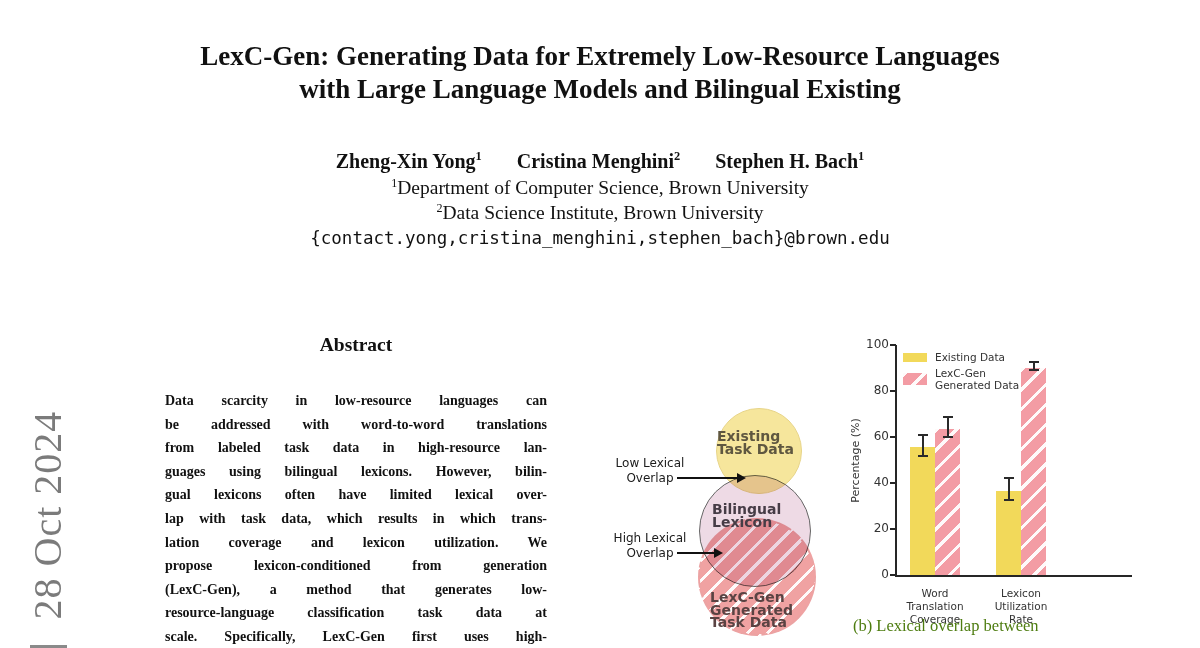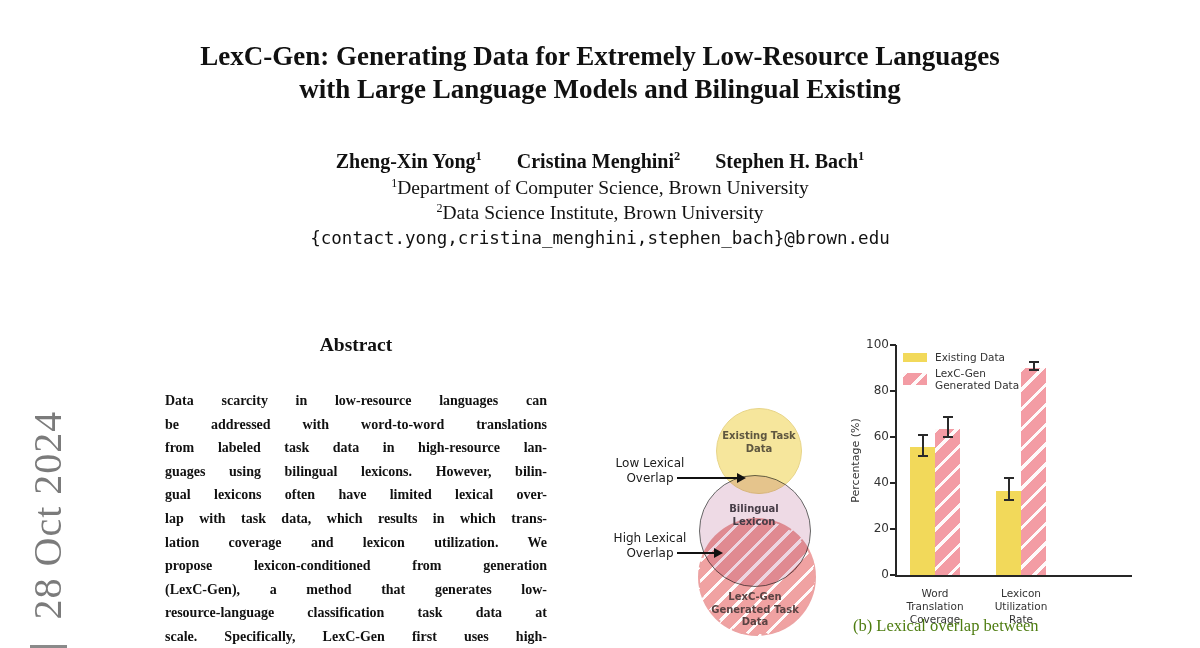--- a/index.html
+++ b/index.html
@@ -32,21 +32,21 @@
             text-align:justify;text-align-last:justify;white-space:nowrap;font-weight:bold;}
 
   
   #venn{position:absolute;left:600px;top:380px;width:300px;height:268px;isolation:isolate;}
   .vcircle{position:absolute;border-radius:50%;mix-blend-mode:multiply;}
   .c-existing{left:116px;top:28px;width:84px;height:84px;border:1px solid #e7d489;}
   .c-lexicon{left:99px;top:95px;width:110px;height:110px;border:1.5px solid #666;}
   .c-generated{left:98px;top:138px;width:114px;height:114px;border:2px dashed #eba3a3;}
   .hatch{background-image:repeating-linear-gradient(135deg,rgba(255,255,255,.95) 0 3px,transparent 3px 14px);}
   .vlabel{position:absolute;font-family:"DejaVu Sans",sans-serif;font-weight:bold;
-          font-size:10px;line-height:12.5px;text-align:center;z-index:5;}
+          font-size:14px;line-height:12.5px;text-align:left;z-index:5;}
   .l-existing{left:117px;top:50px;width:84px;color:#5f5740;}
   .l-lexicon{left:112px;top:123px;width:84px;color:#463c46;}
   .l-generated{left:110px;top:211px;width:90px;color:#5a4343;}
   .pointer-label{position:absolute;font-family:"DejaVu Sans",sans-serif;font-size:12px;
                  line-height:15px;text-align:center;color:#1b1b1b;width:84px;}
   .p-low{left:8px;top:76px;}
   .p-high{left:8px;top:151px;}
   .arrow{position:absolute;height:0;border-top:2px solid #111;}
   .arrow::after{content:"";position:absolute;right:-8px;top:-6px;width:0;height:0;
                 border-left:9px solid #111;border-top:5px solid transparent;border-bottom:5px solid transparent;}

